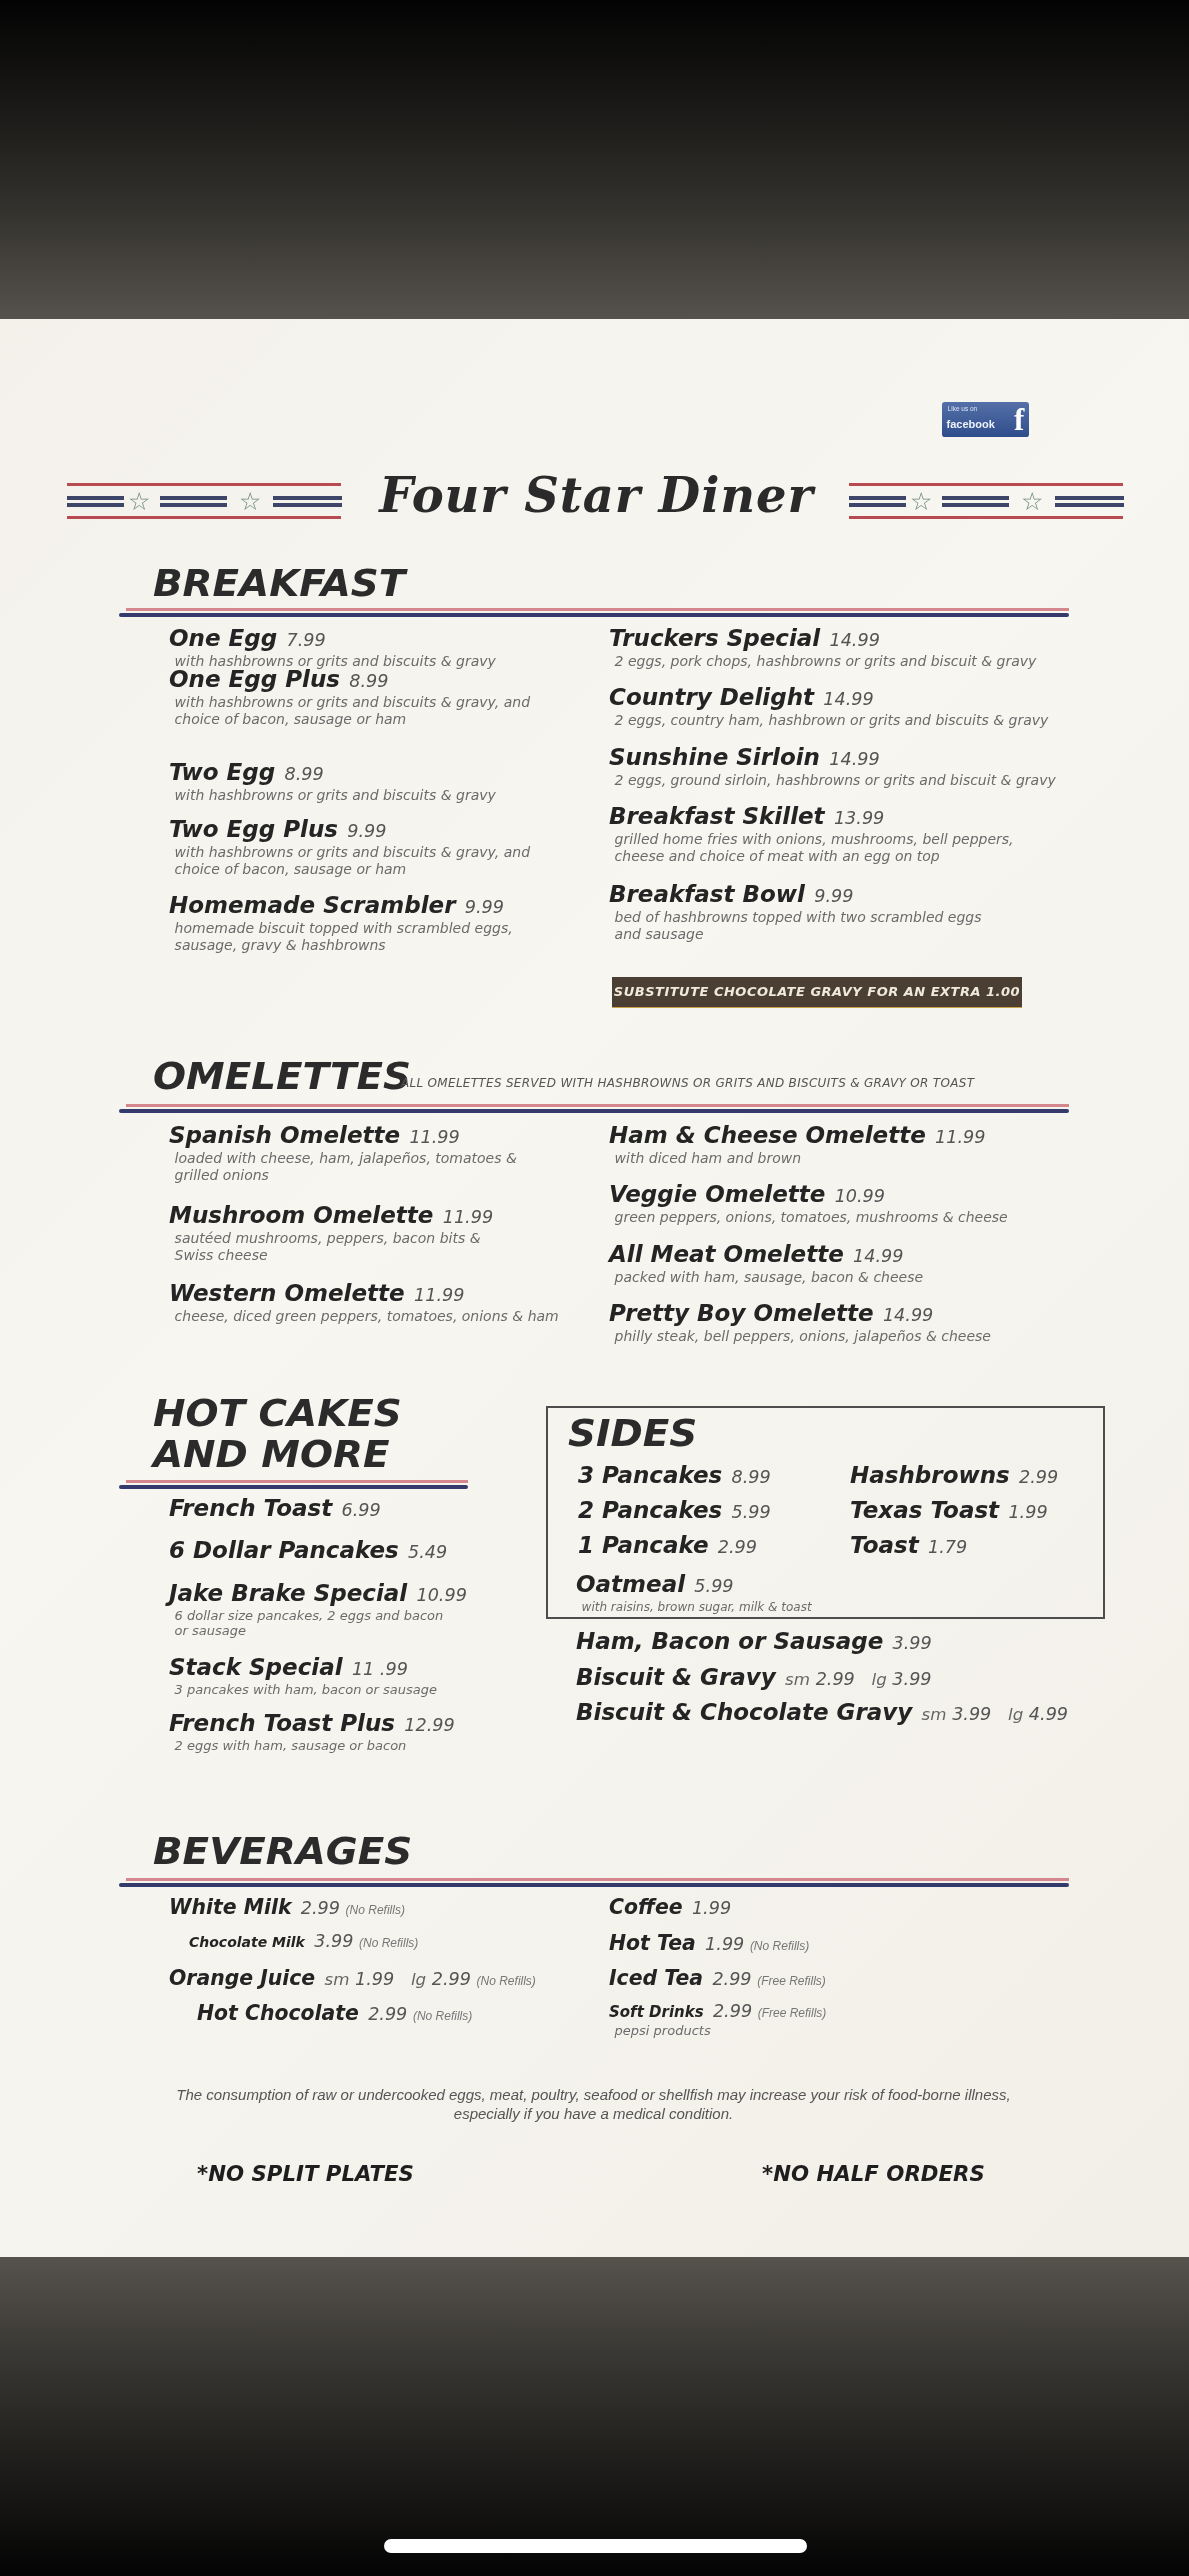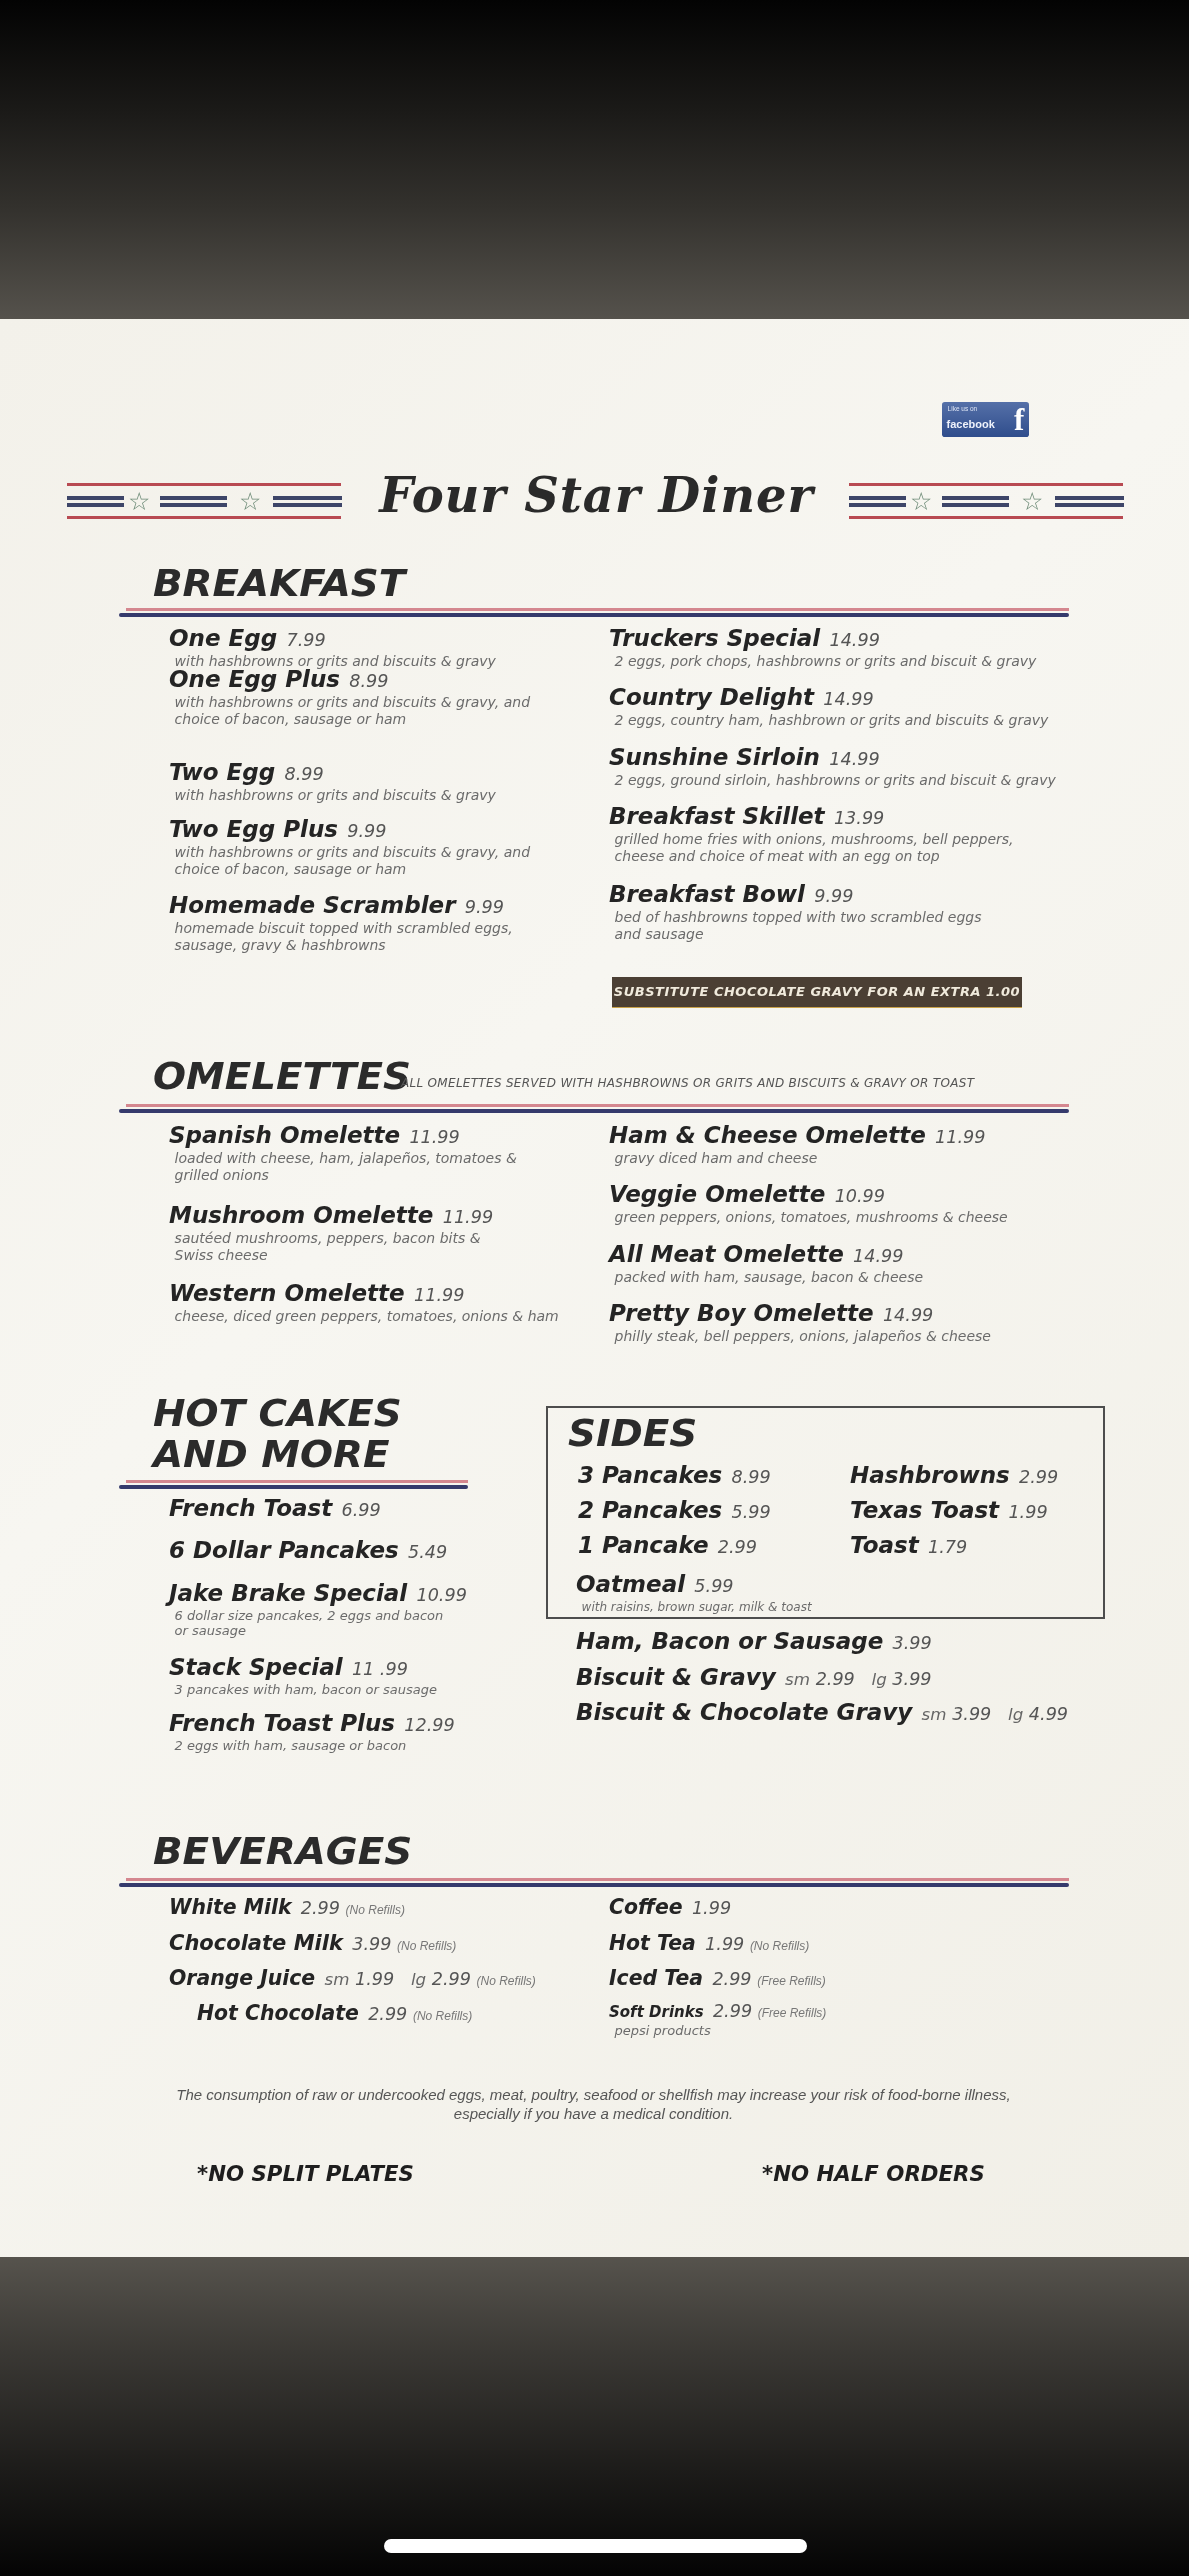--- a/index.html
+++ b/index.html
@@ -203,21 +203,21 @@
     <span class="name">Mushroom Omelette</span><span class="price">11.99</span>
     <div class="desc" style="width:334px;">sautéed mushrooms, peppers, bacon bits &amp; Swiss cheese</div>
   </div>
   <div class="item" style="left:169px;top:961px;">
     <span class="name">Western Omelette</span><span class="price">11.99</span>
     <div class="desc" style="width:427px;">cheese, diced green peppers, tomatoes, onions &amp; ham</div>
   </div>
 
   <div class="item" style="left:609px;top:803px;">
     <span class="name">Ham &amp; Cheese Omelette</span><span class="price">11.99</span>
-    <div class="desc" style="width:427px;">gravy diced ham and cheese</div>
+    <div class="desc" style="width:427px;">with diced ham and brown</div>
   </div>
   <div class="item" style="left:609px;top:862px;">
     <span class="name">Veggie Omelette</span><span class="price">10.99</span>
     <div class="desc" style="width:464px;">green peppers, onions, tomatoes, mushrooms &amp; cheese</div>
   </div>
   <div class="item" style="left:609px;top:922px;">
     <span class="name">All Meat Omelette</span><span class="price">14.99</span>
     <div class="desc" style="width:464px;">packed with ham, sausage, bacon &amp; cheese</div>
   </div>
   <div class="item" style="left:609px;top:981px;">
@@ -294,21 +294,21 @@
   <div class="sec-title" style="left:153px;top:1511px;">BEVERAGES</div>
   <div class="rule" style="left:119px;top:1559px;width:950px;">
       <div class="r"></div>
       <div class="b"></div>
     </div>
 
   <div class="item" style="left:169px;top:1576px;">
     <span class="name" style="font-size:20.4px;">White Milk</span><span class="price">2.99</span><span class="note">(No Refills)</span>
   </div>
   <div class="item" style="left:169px;top:1612px;">
-    <span class="name" style="font-size:21px;">Chocolate Milk</span><span class="price">3.99</span><span class="note">(No Refills)</span>
+    <span class="name" style="font-size:14px;margin-left:20px;">Chocolate Milk</span><span class="price">3.99</span><span class="note">(No Refills)</span>
   </div>
   <div class="item" style="left:169px;top:1647px;">
     <span class="name" style="font-size:20.4px;">Orange Juice</span><span class="sz">sm</span><span class="price" style="margin-left:5.6px;">1.99</span><span class="sz" style="margin-left:16.7px;">lg</span><span class="price" style="margin-left:5.6px;">2.99</span><span class="note">(No Refills)</span>
   </div>
   <div class="item" style="left:169px;top:1682px;margin-left:28px;">
     <span class="name" style="font-size:20.4px;">Hot Chocolate</span><span class="price">2.99</span><span class="note">(No Refills)</span>
   </div>
 
   <div class="item" style="left:609px;top:1576px;">
     <span class="name" style="font-size:20.4px;">Coffee</span><span class="price">1.99</span>

